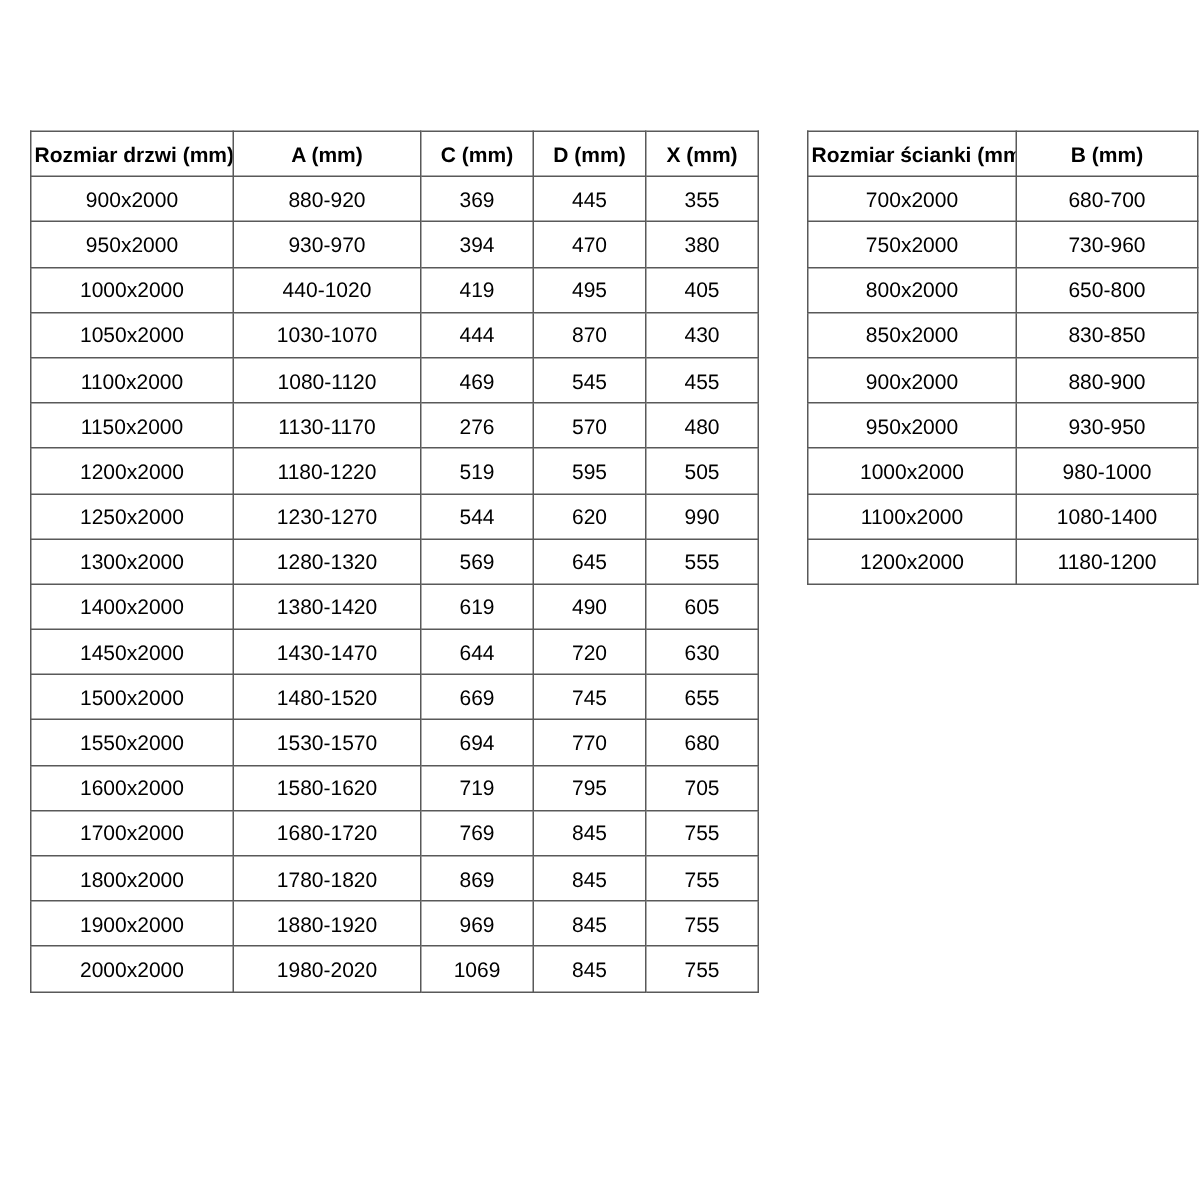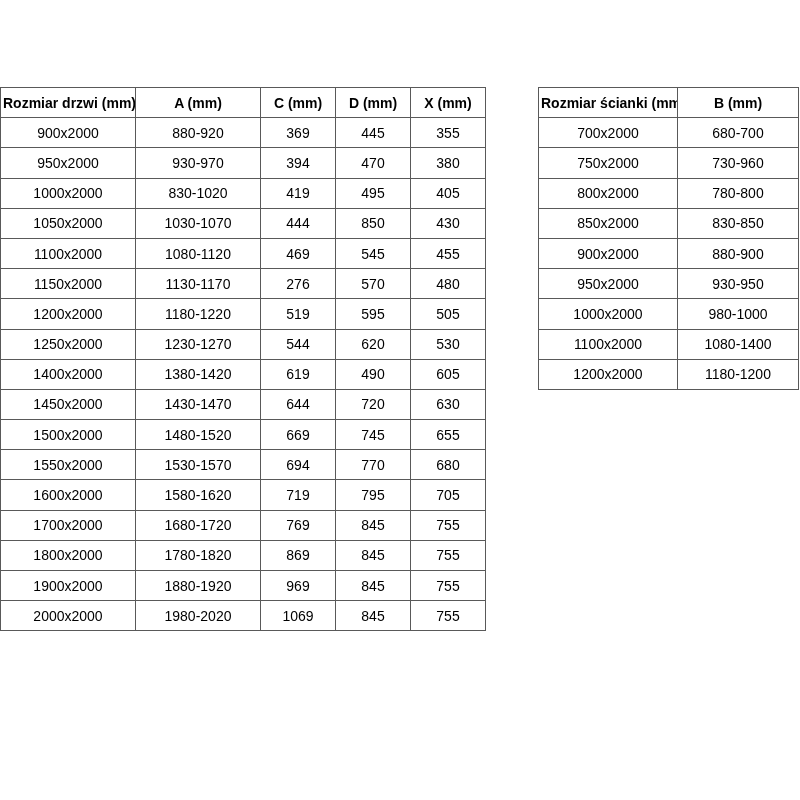--- a/index.html
+++ b/index.html
@@ -32,21 +32,21 @@
     color: #000000;
     height: 30.2px;
     padding: 0 2px;
     white-space: nowrap;
     overflow: hidden;
   }
   table.size-table th {
     font-weight: bold;
   }
   table#door-table {
-    left: 0;
+    left: 20px;
     top: 87px;
     width: 485px;
   }
   table#door-table col:nth-child(1) { width: 135px; }
   table#door-table col:nth-child(2) { width: 125px; }
   table#door-table col:nth-child(3) { width: 75px; }
   table#door-table col:nth-child(4) { width: 75px; }
   table#door-table col:nth-child(5) { width: 75px; }
   table#wall-table {
     left: 538px;
@@ -88,30 +88,30 @@
         </tr>
         <tr>
           <td>950x2000</td>
           <td>930-970</td>
           <td>394</td>
           <td>470</td>
           <td>380</td>
         </tr>
         <tr>
           <td>1000x2000</td>
-          <td>830-1020</td>
+          <td>440-1020</td>
           <td>419</td>
           <td>495</td>
           <td>405</td>
         </tr>
         <tr>
           <td>1050x2000</td>
           <td>1030-1070</td>
           <td>444</td>
-          <td>850</td>
+          <td>870</td>
           <td>430</td>
         </tr>
         <tr>
           <td>1100x2000</td>
           <td>1080-1120</td>
           <td>469</td>
           <td>545</td>
           <td>455</td>
         </tr>
         <tr>
@@ -126,21 +126,28 @@
           <td>1180-1220</td>
           <td>519</td>
           <td>595</td>
           <td>505</td>
         </tr>
         <tr>
           <td>1250x2000</td>
           <td>1230-1270</td>
           <td>544</td>
           <td>620</td>
-          <td>530</td>
+          <td>990</td>
+        </tr>
+        <tr>
+          <td>1300x2000</td>
+          <td>1280-1320</td>
+          <td>569</td>
+          <td>645</td>
+          <td>555</td>
         </tr>
         <tr>
           <td>1400x2000</td>
           <td>1380-1420</td>
           <td>619</td>
           <td>490</td>
           <td>605</td>
         </tr>
         <tr>
           <td>1450x2000</td>
@@ -216,21 +223,21 @@
         <tr>
           <td>700x2000</td>
           <td>680-700</td>
         </tr>
         <tr>
           <td>750x2000</td>
           <td>730-960</td>
         </tr>
         <tr>
           <td>800x2000</td>
-          <td>780-800</td>
+          <td>650-800</td>
         </tr>
         <tr>
           <td>850x2000</td>
           <td>830-850</td>
         </tr>
         <tr>
           <td>900x2000</td>
           <td>880-900</td>
         </tr>
         <tr>

